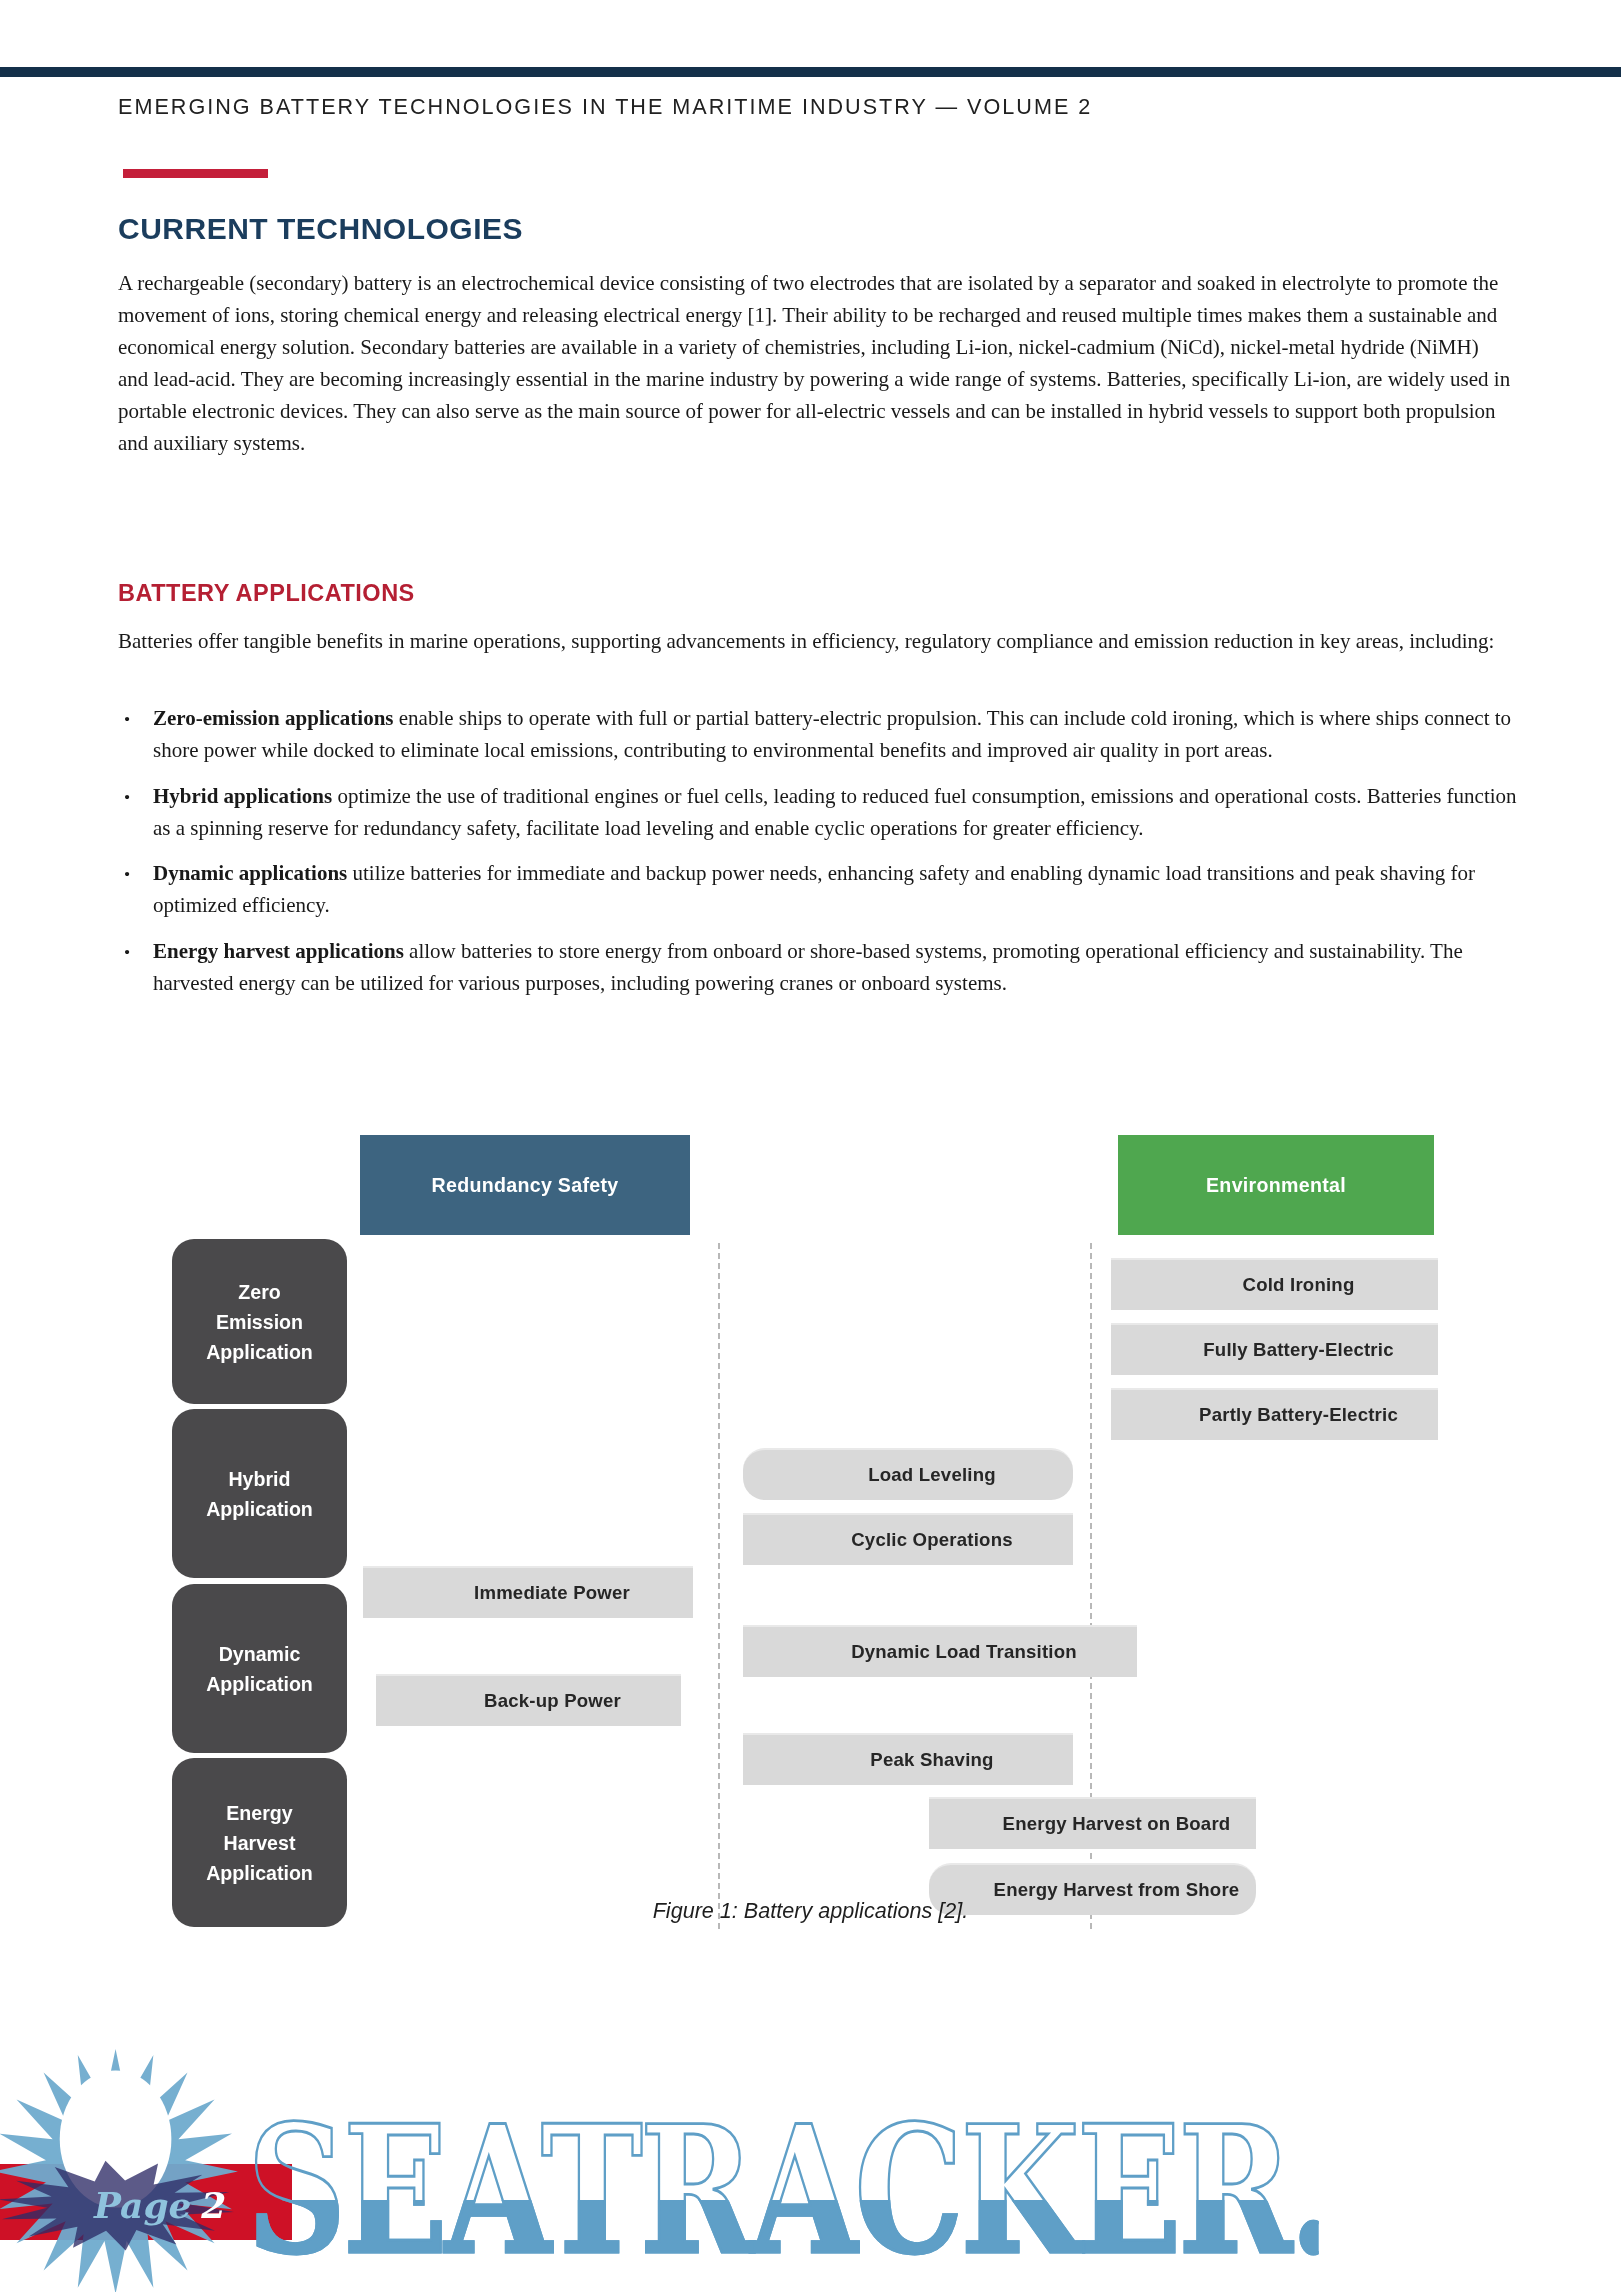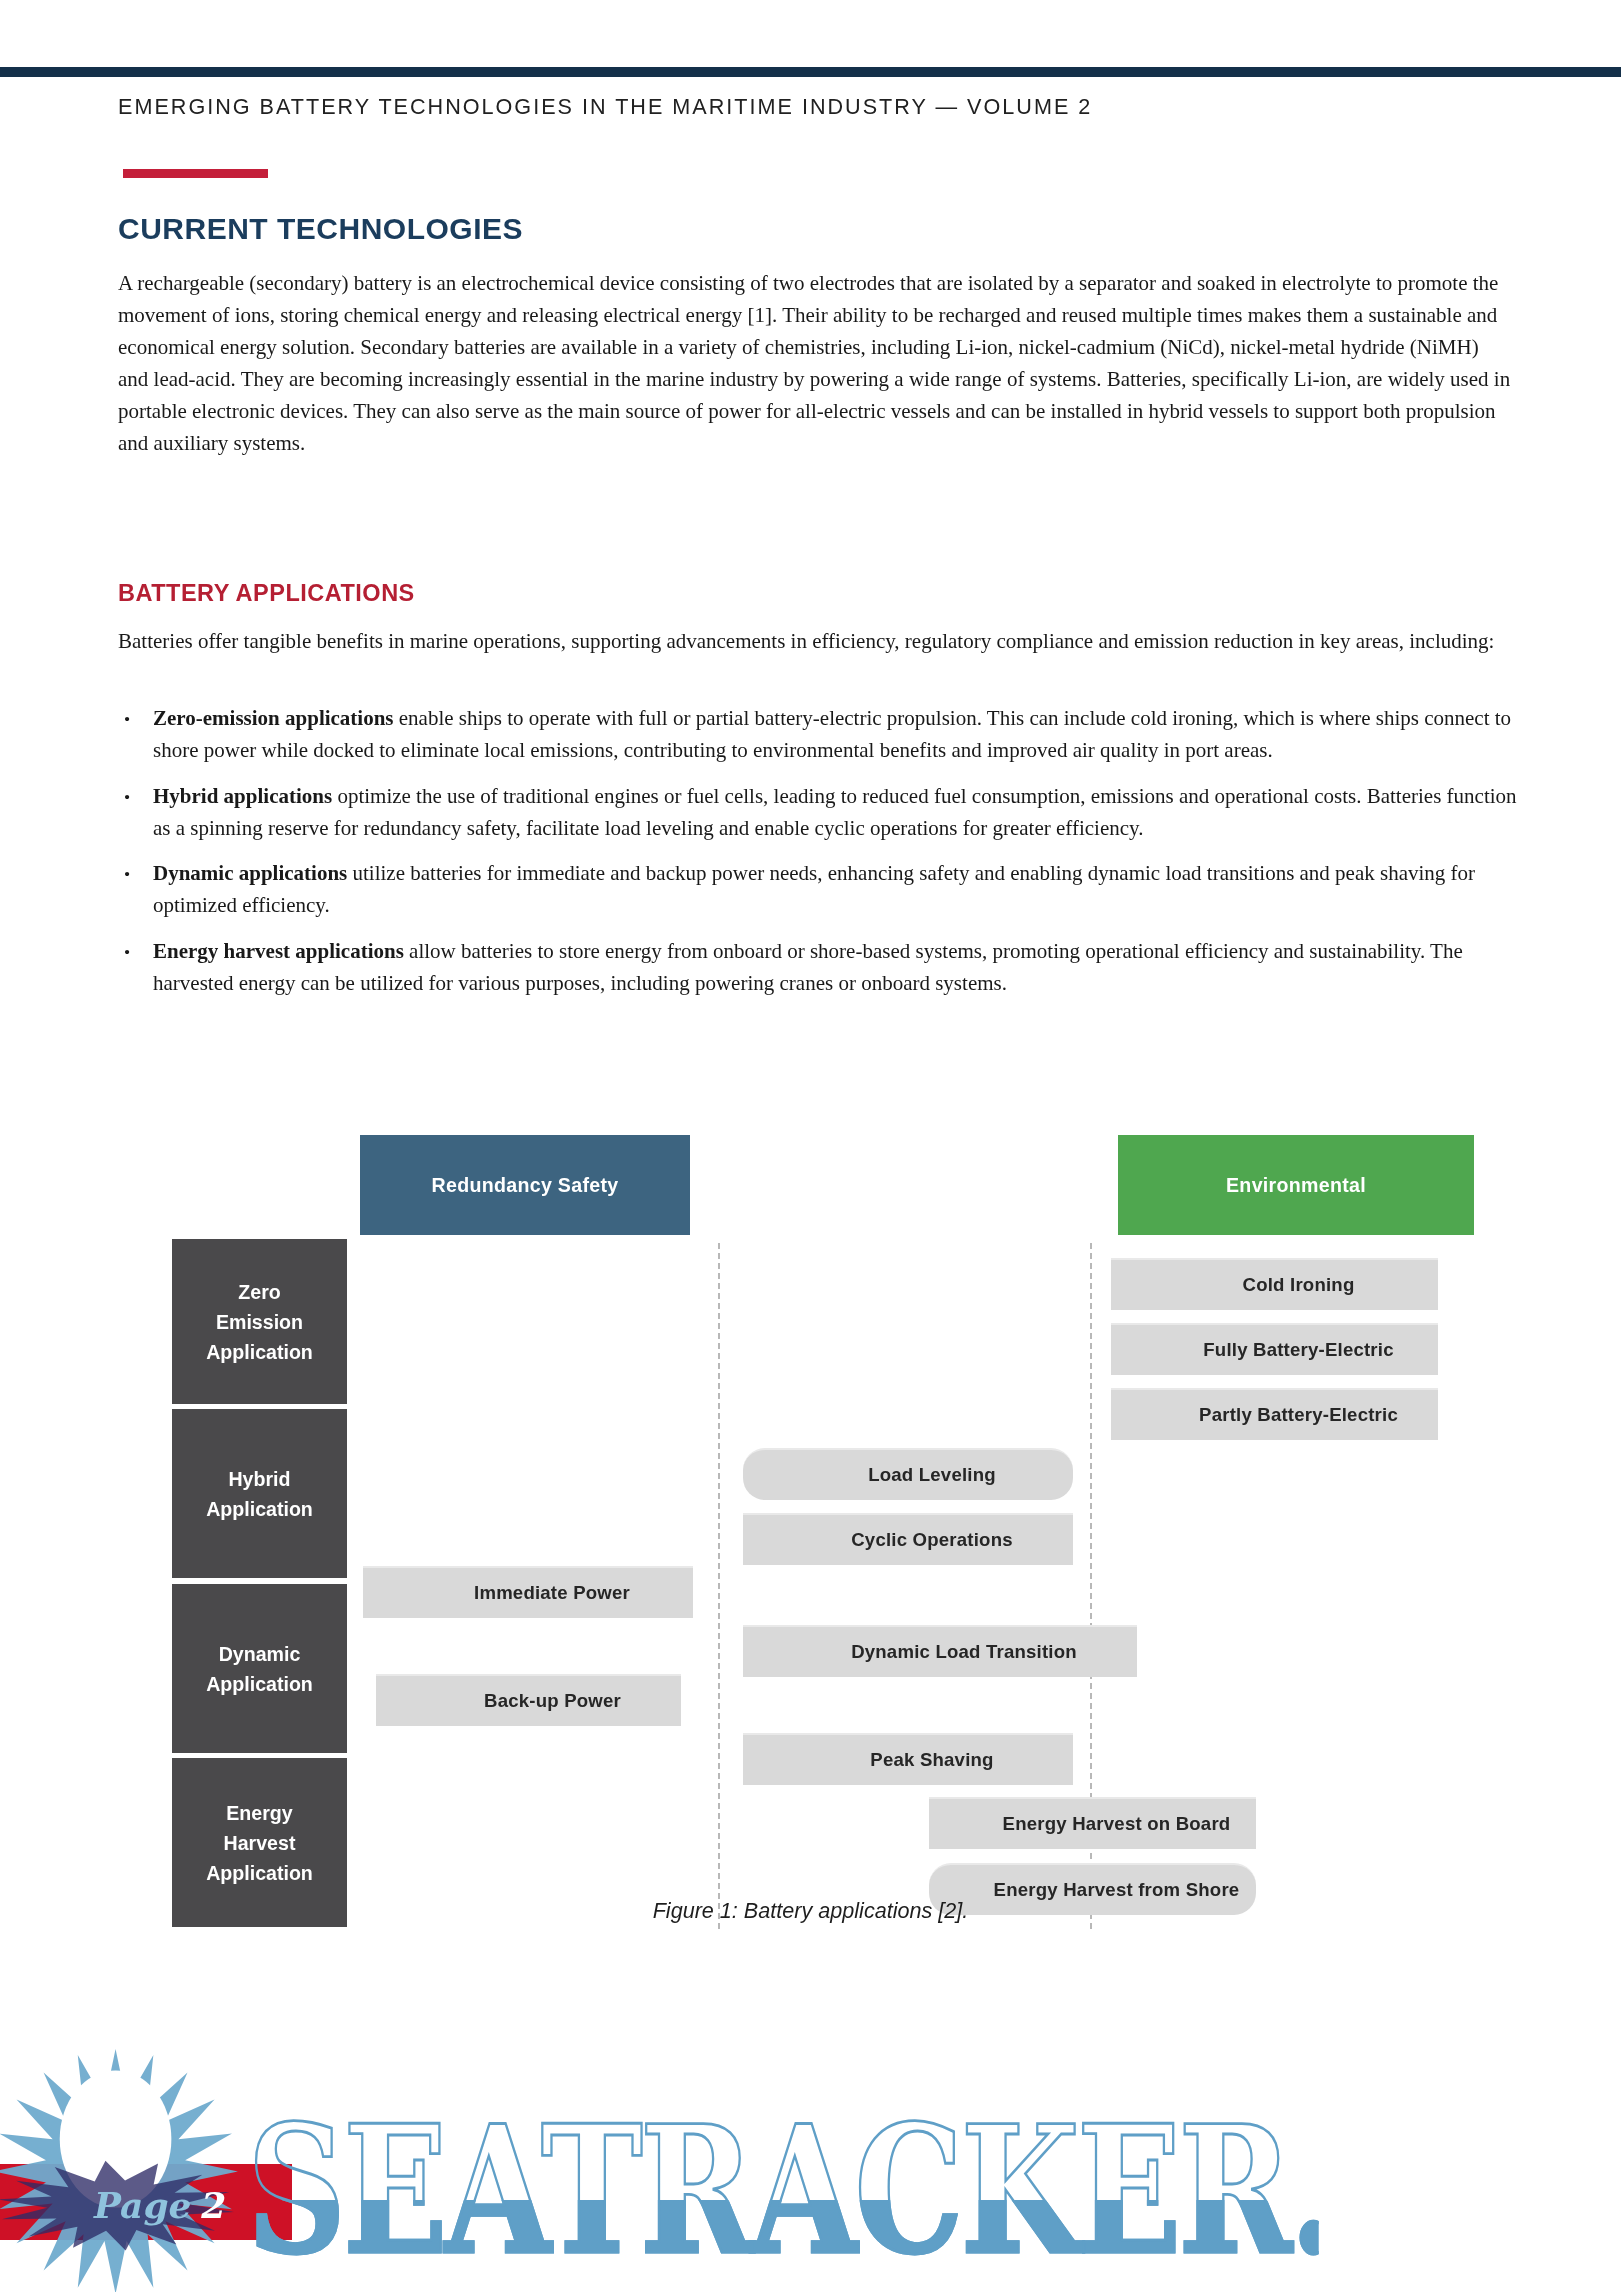--- a/index.html
+++ b/index.html
@@ -26,21 +26,21 @@
   .bullets li .mark{position:absolute;left:5.9px;top:1px;font-size:17.6px;color:#191919;}
   .bullets .lead{font-weight:bold;}
 
   
   .fig{position:absolute;left:0;top:0;width:1621px;height:2293px;pointer-events:none;
        font-family:"Liberation Sans", sans-serif;}
   .colhead{position:absolute;height:100px;display:flex;align-items:center;justify-content:center;
            color:#ffffff;font-weight:bold;font-size:19.6px;letter-spacing:0.3px;}
   .rowlab{position:absolute;left:172px;width:175px;background:#4a494b;display:flex;
           align-items:center;justify-content:center;text-align:center;color:#ffffff;
-          font-weight:bold;font-size:19.6px;line-height:30px;white-space:pre-line;}
+          font-weight:bold;font-size:19.6px;line-height:30px;white-space:pre-line;border-radius:22px;}
   .cell{position:absolute;height:52px;background:#d9d9d9;border-top:2.9px solid #e9e9e9;
         display:flex;align-items:center;justify-content:center;color:#262626;
         font-weight:bold;font-size:18.6px;letter-spacing:0.2px;box-sizing:border-box;padding-left:48px;}
   .dash{position:absolute;top:1243px;height:686px;width:0;
         border-left:2px dashed #b8b8b8;}
   .caption{position:absolute;left:0;top:1898px;width:1621px;text-align:center;
            font-style:italic;font-size:21.6px;color:#1e1e1e;}
 
   
   .banner{position:absolute;left:0;top:2164px;width:292px;height:76px;background:#ce1126;z-index:1;}
@@ -90,21 +90,21 @@
       <span class="lead">Energy harvest applications</span><span> allow batteries to store energy from onboard or shore-based systems, promoting operational efficiency and sustainability. The harvested energy can be utilized for various purposes, including powering cranes or onboard systems.</span>
     </li>
   </ul>
 
   <div class="fig">
 
     <div class="dash" style="left:718px;"></div>
     <div class="dash" style="left:1090px;"></div>
 
     <div class="colhead" style="left:360px;top:1135px;width:330px;background:#3d6480;">Redundancy Safety</div>
-    <div class="colhead" style="left:1118px;top:1135px;width:356px;background:#4fa74f;">Environmental</div>
+    <div class="colhead" style="left:1118px;top:1135px;width:316px;background:#4fa74f;">Environmental</div>
 
     <div class="rowlab" style="top:1239px;height:165px;">Zero
 Emission
 Application</div>
     <div class="rowlab" style="top:1409px;height:169px;">Hybrid
 Application</div>
     <div class="rowlab" style="top:1584px;height:169px;">Dynamic
 Application</div>
     <div class="rowlab" style="top:1758px;height:169px;">Energy
 Harvest

